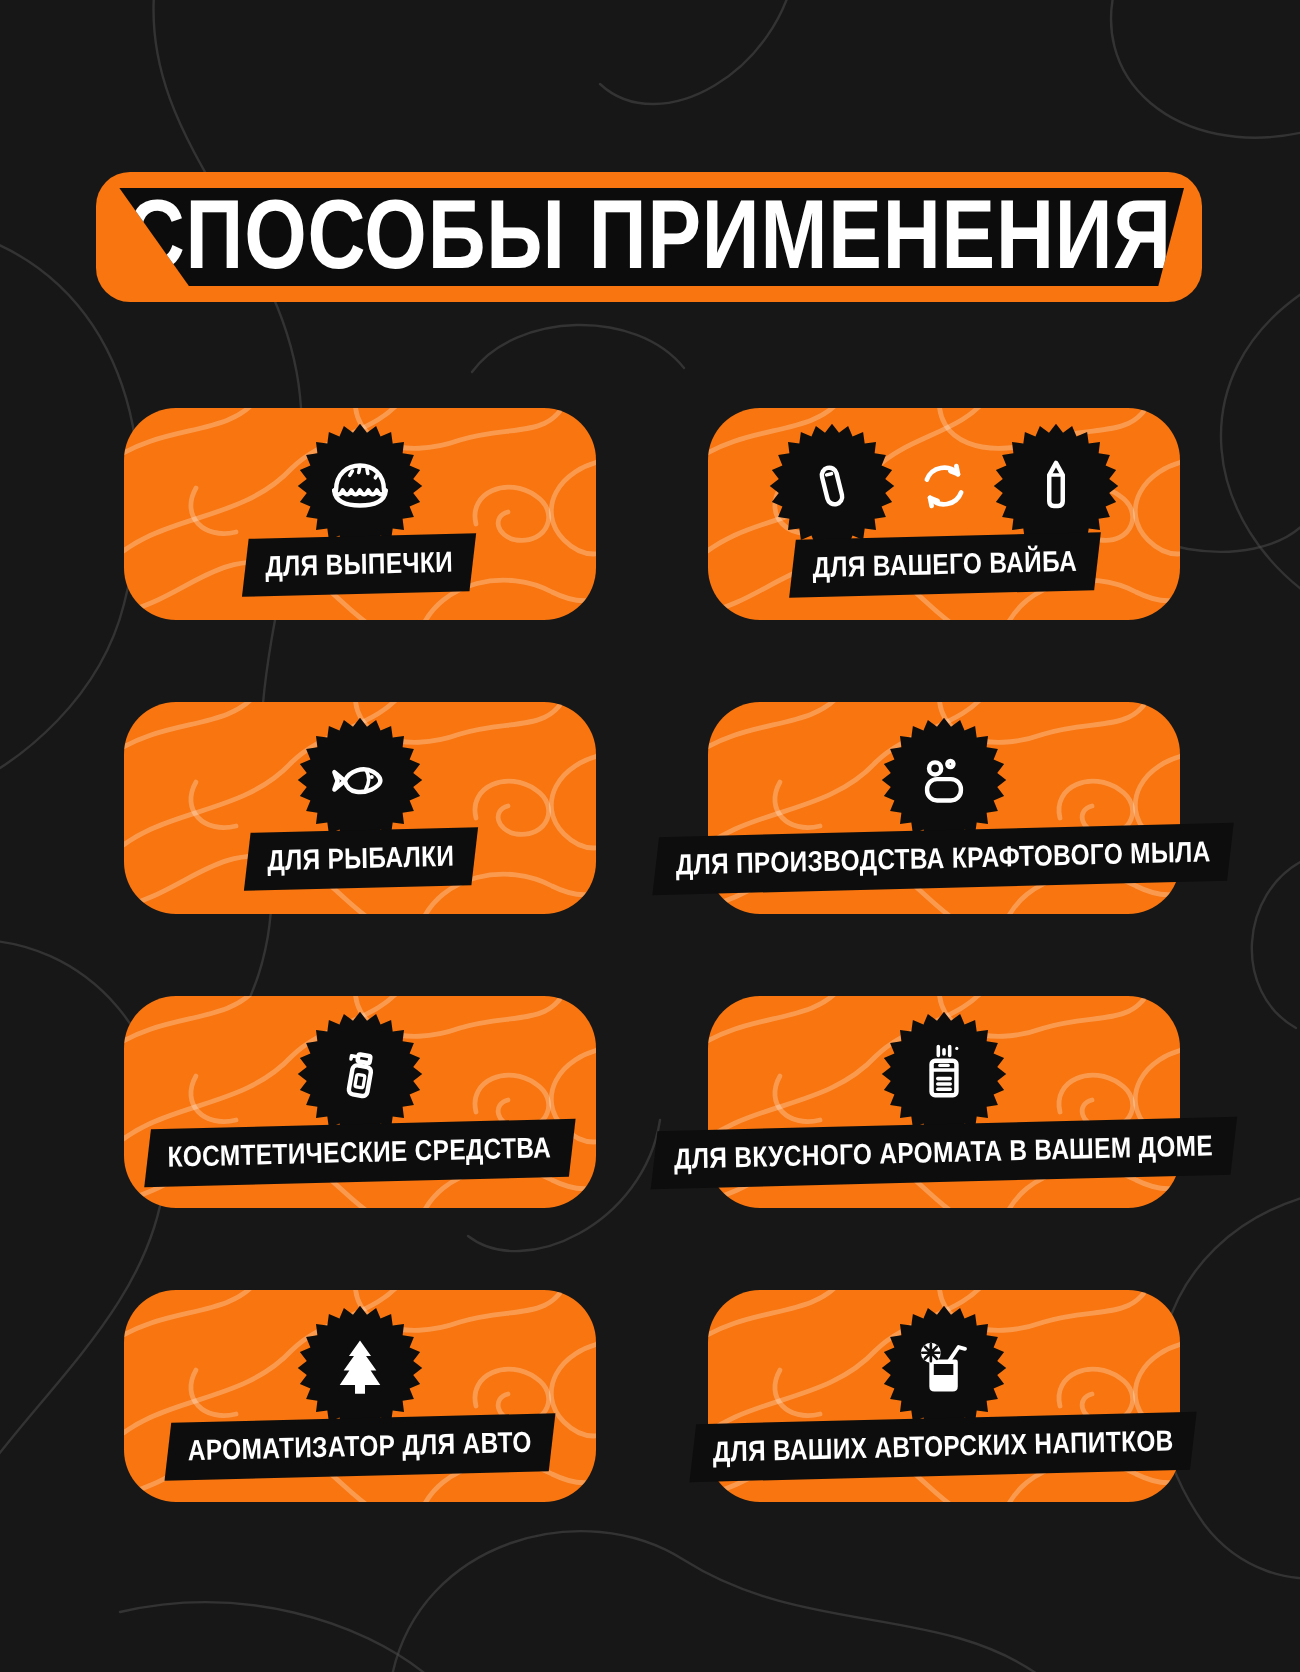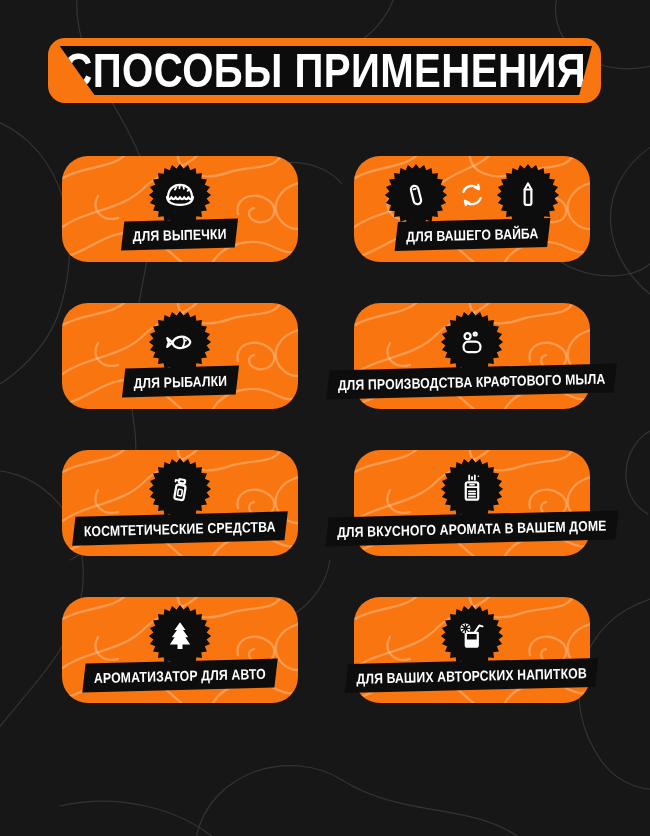--- a/index.html
+++ b/index.html
@@ -4,21 +4,21 @@
 <style>
   html,body{margin:0;padding:0;}
   body{
     width:650px;height:836px;position:relative;overflow:hidden;
     background:#171717;
     font-family:"Liberation Sans","DejaVu Sans",sans-serif;
   }
   .bg-contours{position:absolute;inset:0;z-index:0;}
   
   .banner{
-    position:relative;z-index:2;margin:38px 49px 0 48px;height:65px;
+    position:relative;z-index:2;margin:86px 49px 0 48px;height:65px;
     background:#F8750F;border-radius:17px;
   }
   .banner-inner{
     position:absolute;top:8px;bottom:8px;left:9px;right:9px;
     background:#0C0C0C;
     clip-path:polygon(0.5% 0%,100% 0%,97.6% 100%,7% 100%);
     display:flex;align-items:center;justify-content:center;
   }
   .banner-text{
     color:#fff;font-size:49px;font-weight:700;line-height:1;

